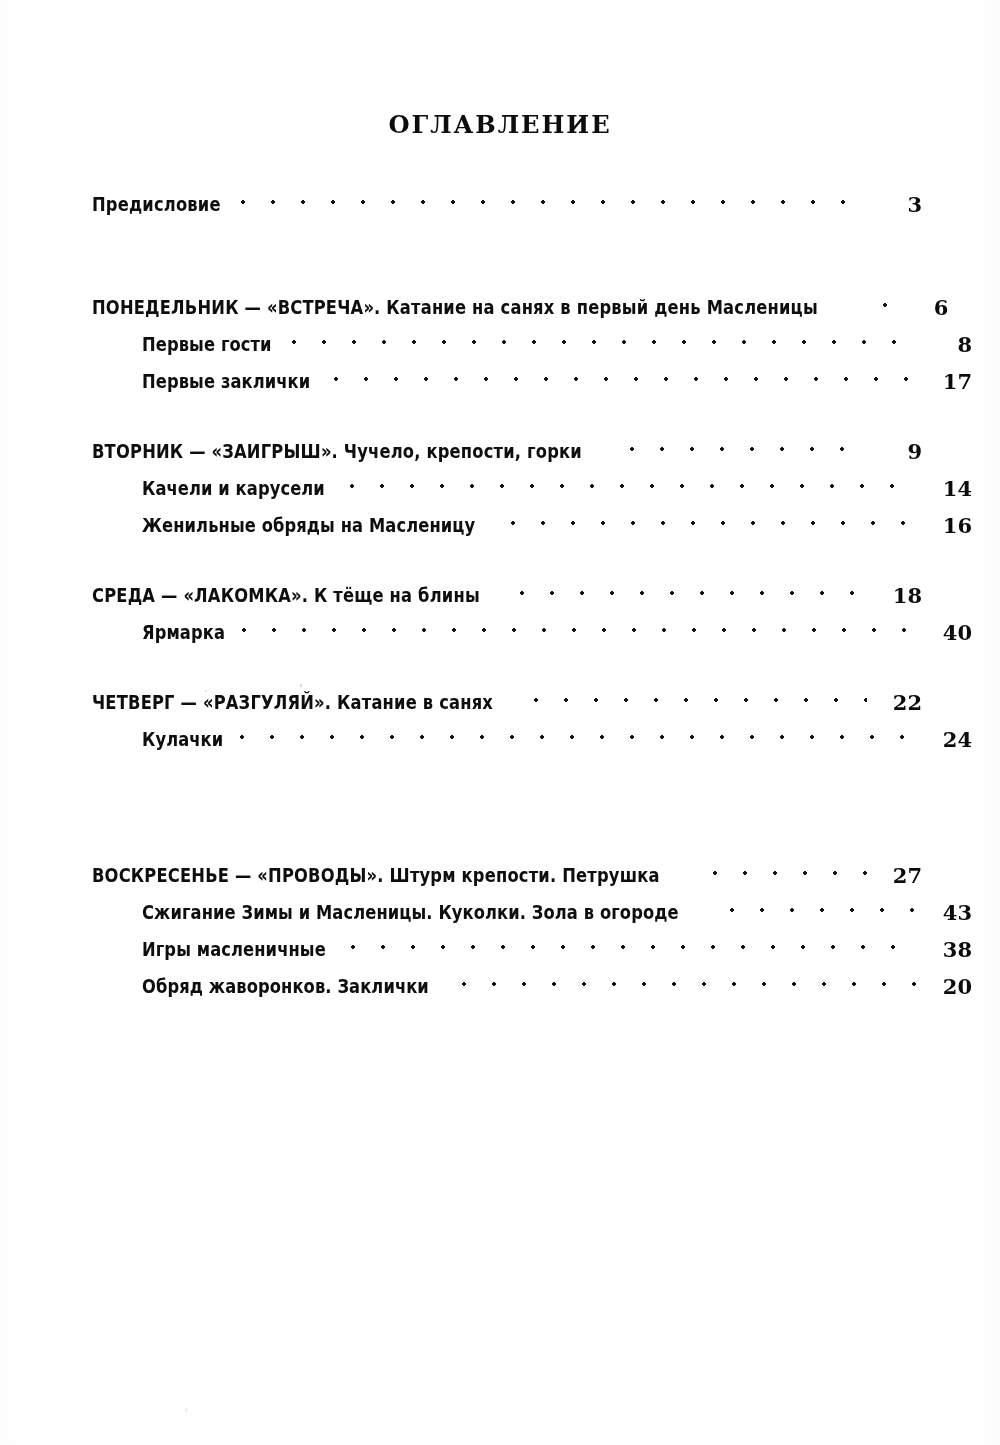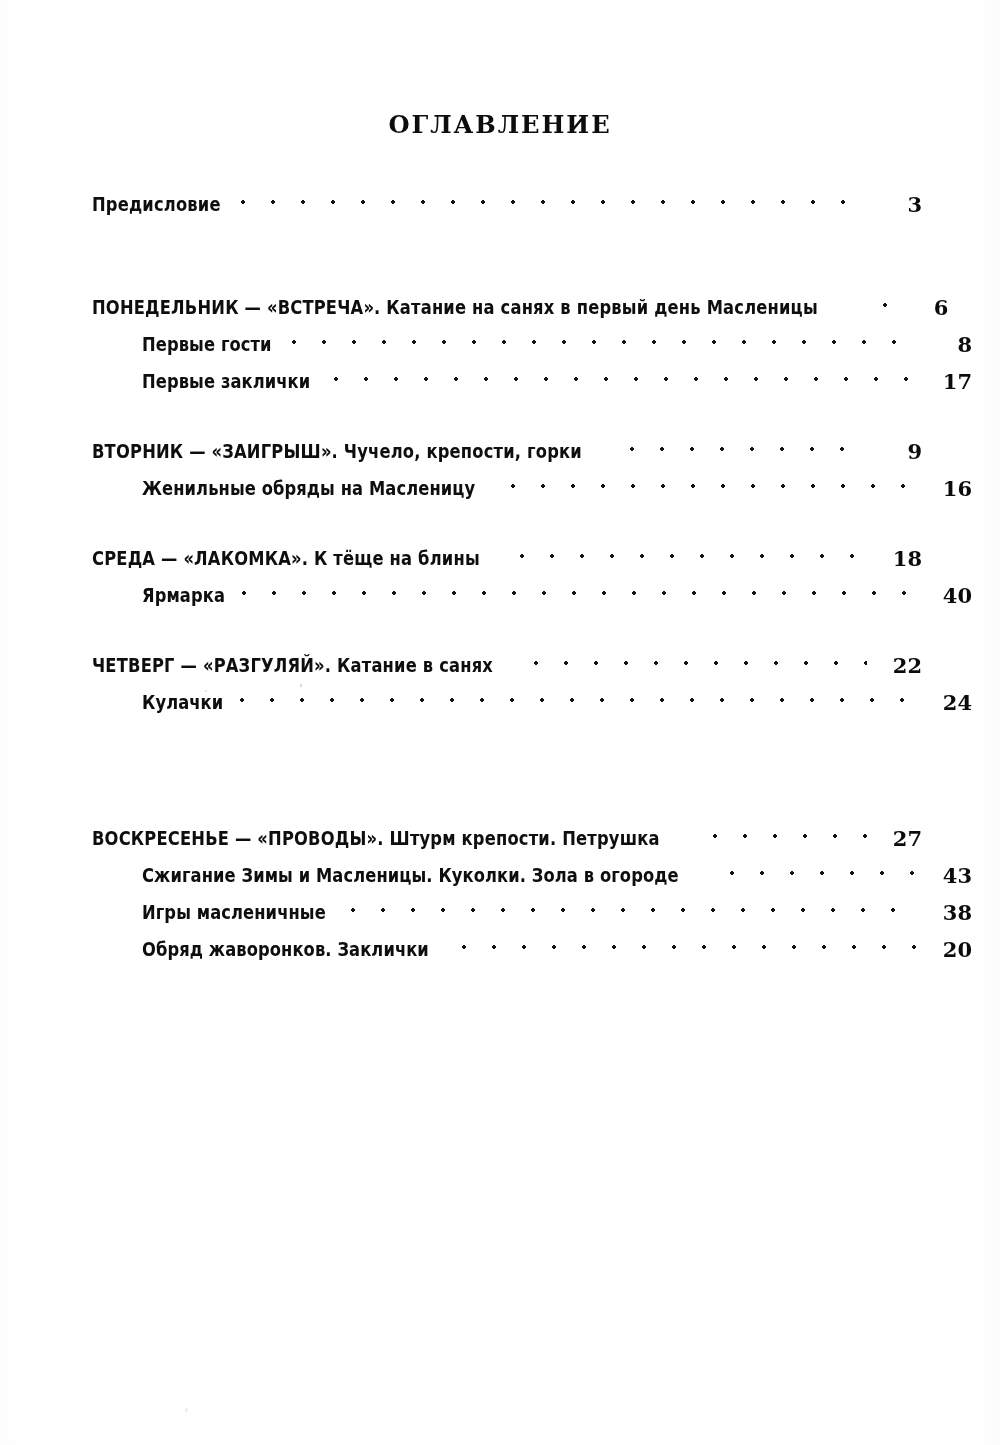--- a/index.html
+++ b/index.html
@@ -152,20 +152,25 @@
         </div>
       </div>
       <div class="gap-large"></div>
       <div class="toc-group">
         <div class="entry main">
           <span class="label">ВТОРНИК — «ЗАИГРЫШ». Чучело, крепости, горки</span>
           <span class="leader"></span>
           <span class="pageno">9</span>
         </div>
         <div class="entry sub">
+          <span class="label">Качели и карусели</span>
+          <span class="leader"></span>
+          <span class="pageno">14</span>
+        </div>
+        <div class="entry sub">
           <span class="label">Женильные обряды на Масленицу</span>
           <span class="leader"></span>
           <span class="pageno">16</span>
         </div>
       </div>
       <div class="gap-large"></div>
       <div class="toc-group">
         <div class="entry main">
           <span class="label">СРЕДА — «ЛАКОМКА». К тёще на блины</span>
           <span class="leader"></span>

